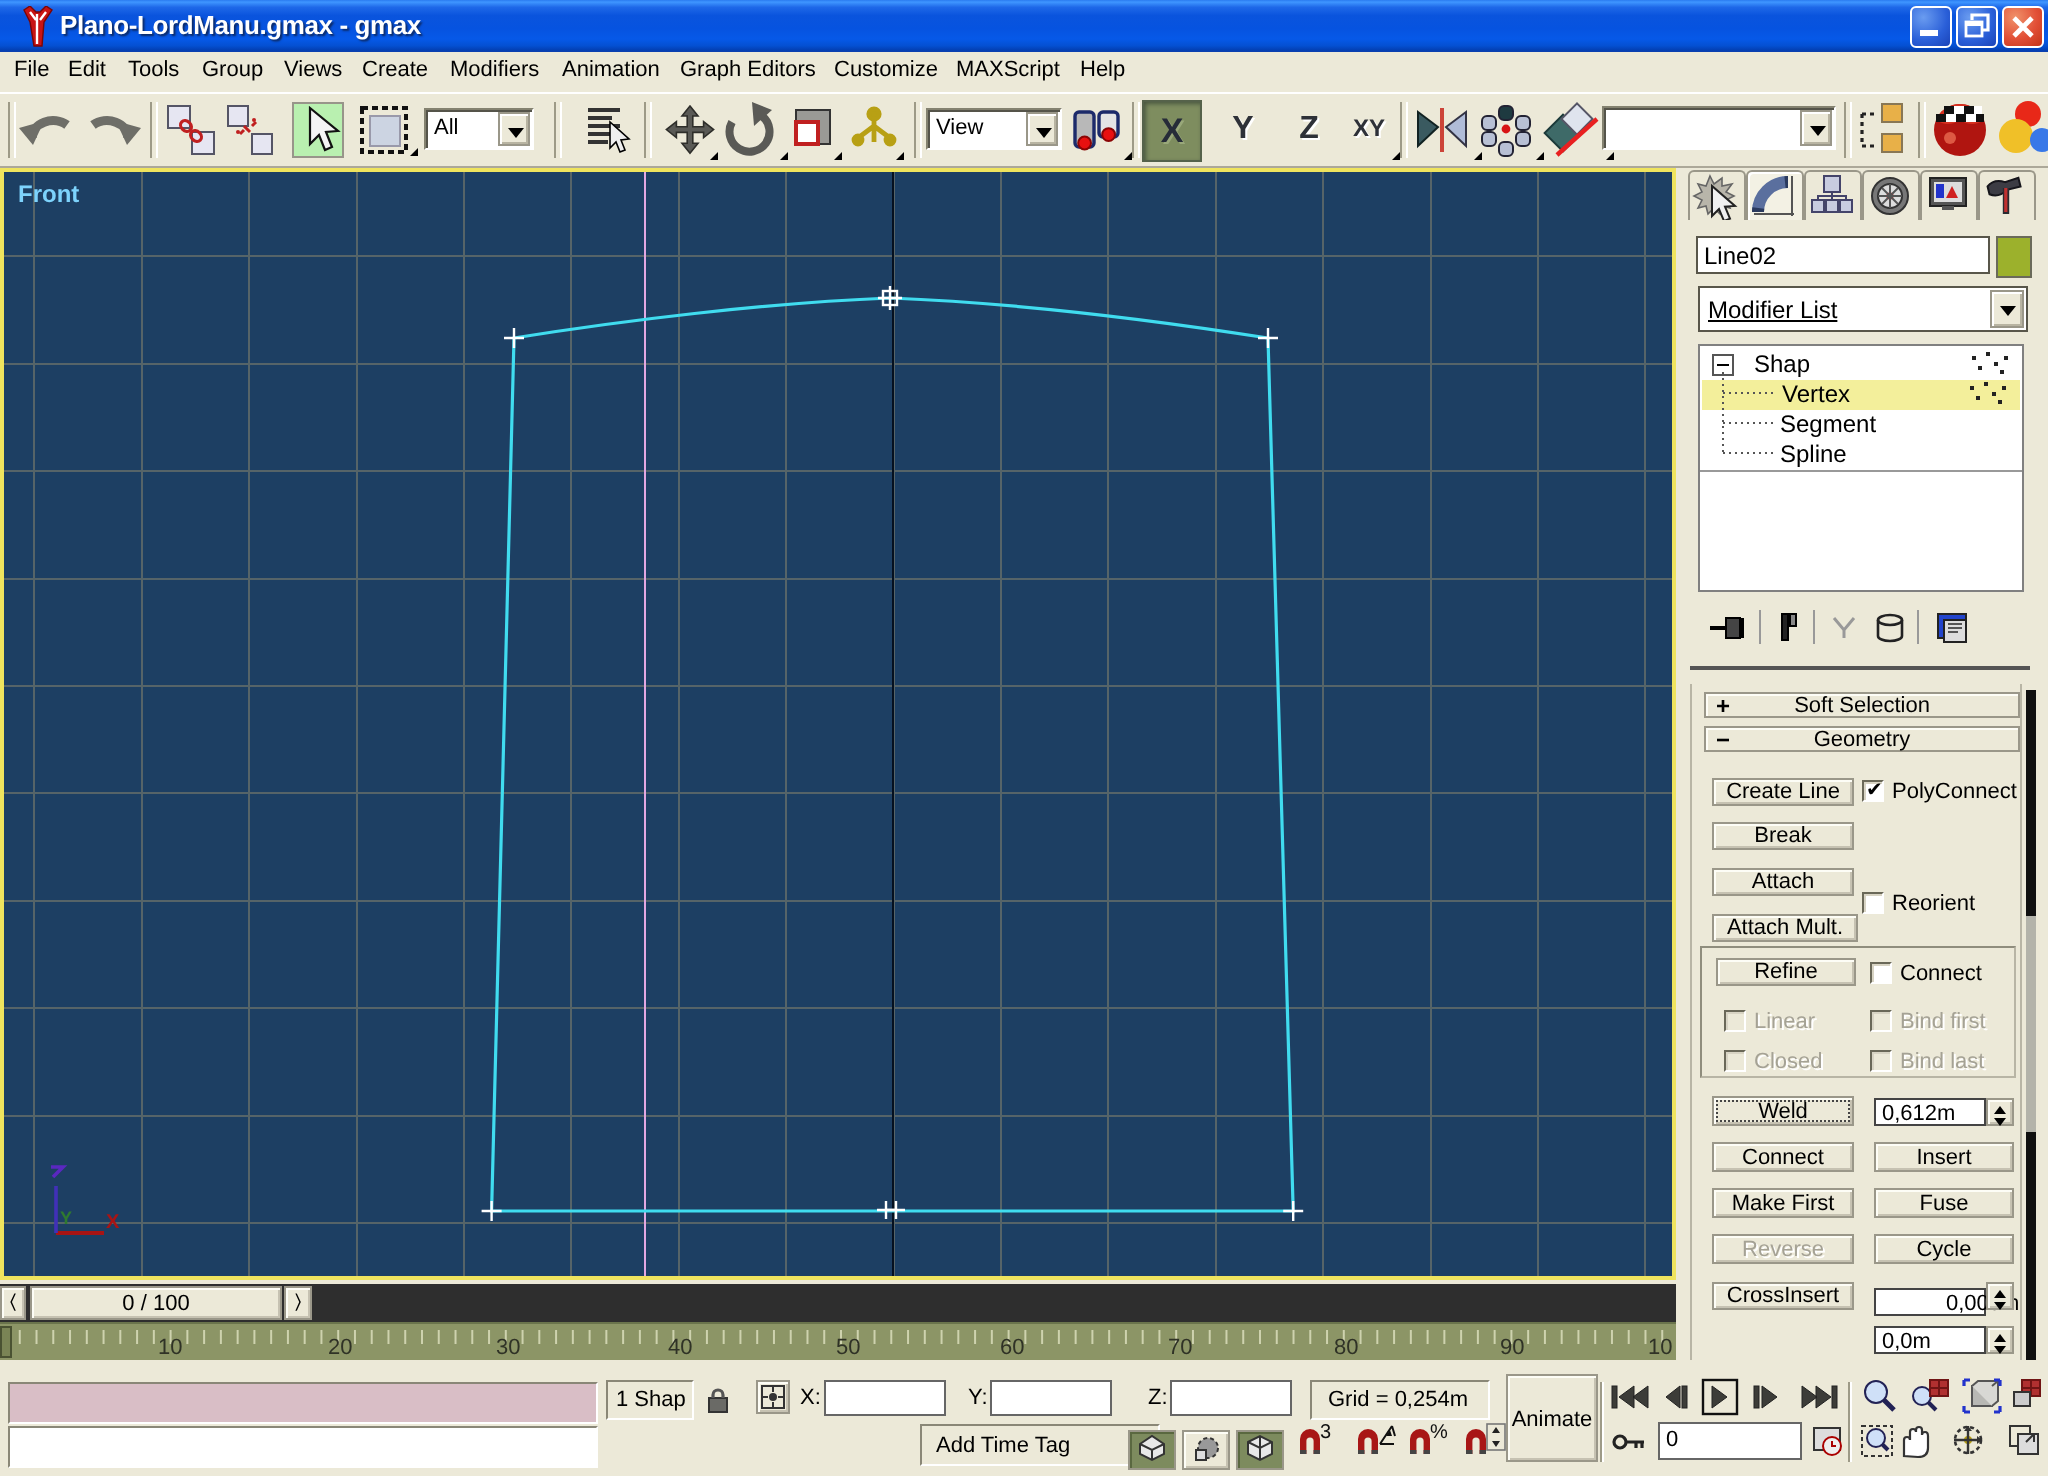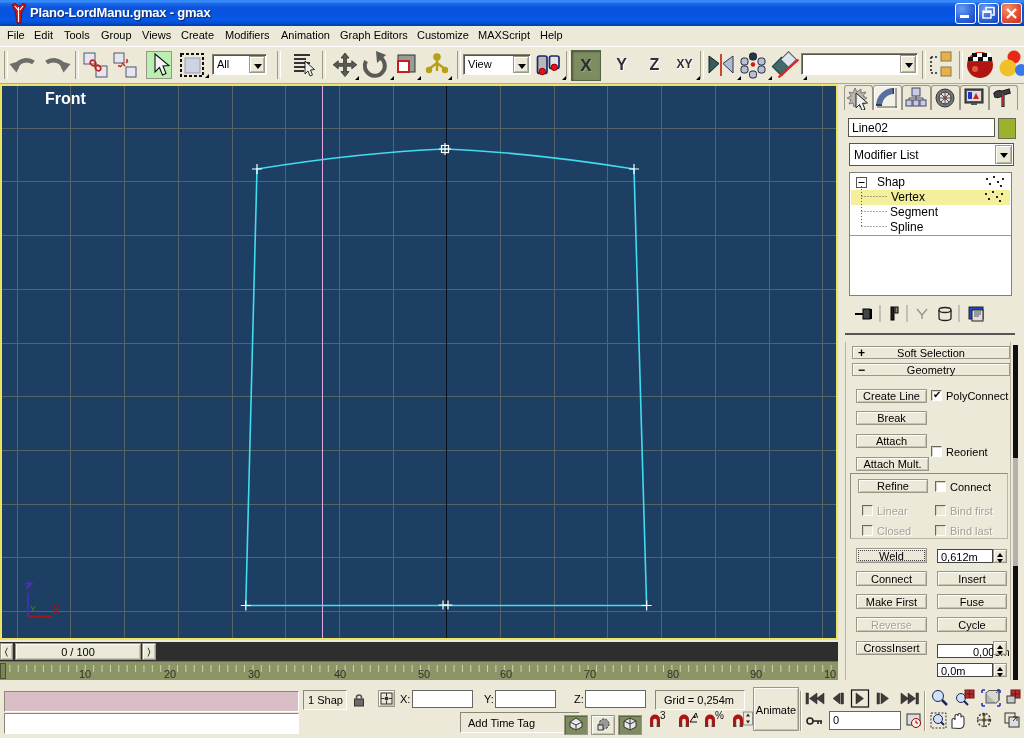--- a/index.html
+++ b/index.html
@@ -36,21 +36,21 @@
 .axbtn{position:absolute;top:4px;width:27px;height:29px;
  box-sizing:border-box;text-align:center;font-weight:bold;
  font-size:16px;color:#2e3138;line-height:27px;text-shadow:1px 1px 0 #fff;}
 
 #viewport{position:absolute;left:0;top:84px;width:838px;height:556px;
  background:#EFE45E;}
 #vpinner{position:absolute;left:2px;top:2px;width:834px;height:552px;background:#1D3F63;overflow:hidden;}
 #vpgrid{position:absolute;left:0;top:0;width:834px;height:552px;}
 #vpblack{position:absolute;left:444px;top:0;width:1px;height:552px;background:#05101f;}
 #vppink{position:absolute;left:320px;top:0;width:1px;height:552px;background:#e2a8e2;}
-#vplabel{position:absolute;left:7px;top:4px;color:#ffffff;font-size:16px;font-weight:bold;margin-left:36px;}
+#vplabel{position:absolute;left:7px;top:4px;color:#7dd3fc;font-size:12px;font-weight:bold;}
 
 #panel{position:absolute;left:838px;top:84px;width:186px;height:654px;background:#ECE9D8;font-size:11px;}
 
 .btn{position:absolute;background:#ECE9D8;border:1px solid #9a9789;box-sizing:border-box;
  text-align:center;color:#000;box-shadow:inset 1px 1px 0 #fdfdf6, inset -1px -1px 0 #c6c2b2;
  font-size:11px;}
 .field{position:absolute;background:#fff;border:1px solid #666;box-sizing:border-box;
  font-size:11px;color:#000;}
 
 .ptab{position:absolute;top:0;width:29px;height:25px;background:#ECE9D8;
@@ -410,21 +410,21 @@
           <rect x="9.4" y="7" width="3.2" height="13" fill="#2a2a30"></rect>
           <rect x="10.1" y="7" width="1.6" height="12" fill="#c03030"></rect>
         </g>
       </svg>
     </div>
 
     <input class="field" style="left: 10px; top: 34px; width: 147px; height: 19px; padding-left: 3px; border: 1px solid rgb(88, 86, 74); font-size: 12px; font-family: &quot;Liberation Sans&quot;, sans-serif;" value="Line02" readonly="">
     <div class="abs" style="left:160px;top:34px;width:16px;height:19px;background:#9cb12c;border:1px solid #6a6a5a;"></div>
 
     <div class="abs" style="left:11px;top:59px;width:165px;height:23px;background:#fff;border:1px solid #58564a;box-sizing:border-box;">
-      <div class="abs" style="left:4px;top:4px;font-size:12px;">Modifier List</div>
+      <div class="abs" style="left:4px;top:4px;font-size:12px;text-decoration:underline;">Modifier List</div>
       <div class="abs combobtn" style="right:1px;top:1px;width:17px;height:19px;"></div>
     </div>
 
     <div class="abs" style="left:11px;top:88px;width:163px;height:124px;background:#fff;border:1px solid #808080;box-sizing:border-box;font-size:12px;">
       <div class="abs" style="left:0;top:2px;width:161px;height:15px;">
         <svg class="abs" style="left:6px;top:2px" width="11" height="11">
             <rect x="0.5" y="0.5" width="10" height="10" fill="#fff" stroke="#555"></rect>
             <line x1="2.5" y1="5.5" x2="8.5" y2="5.5" stroke="#000"></line>
           </svg>
         <span class="abs" style="left:27px;top:0px;">Shap</span>

